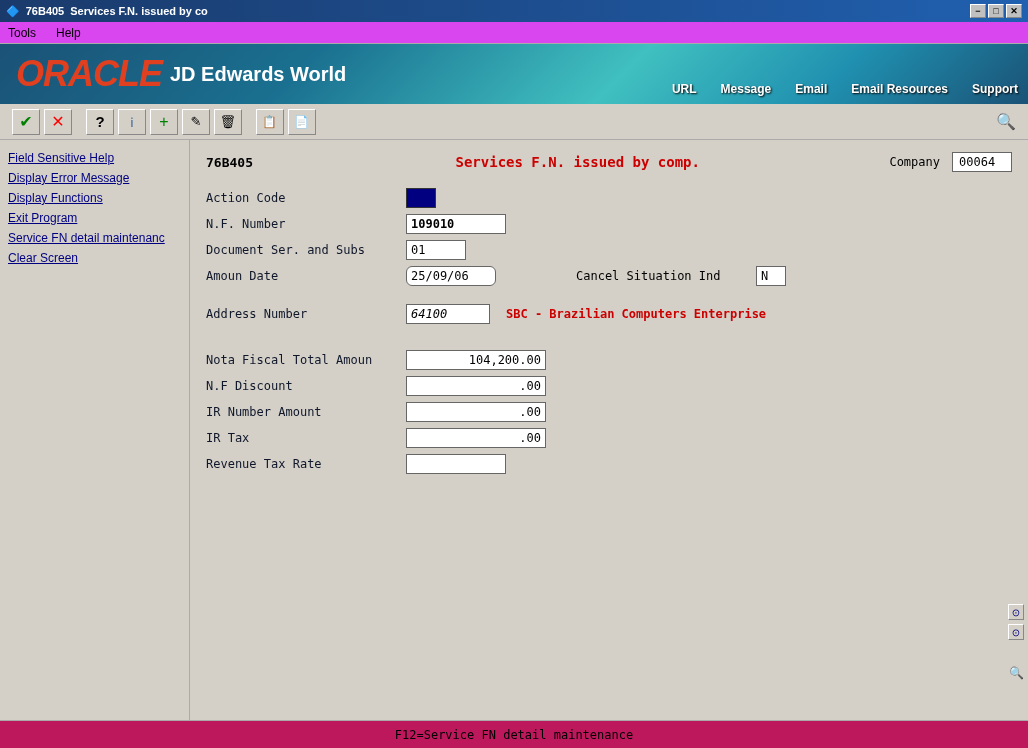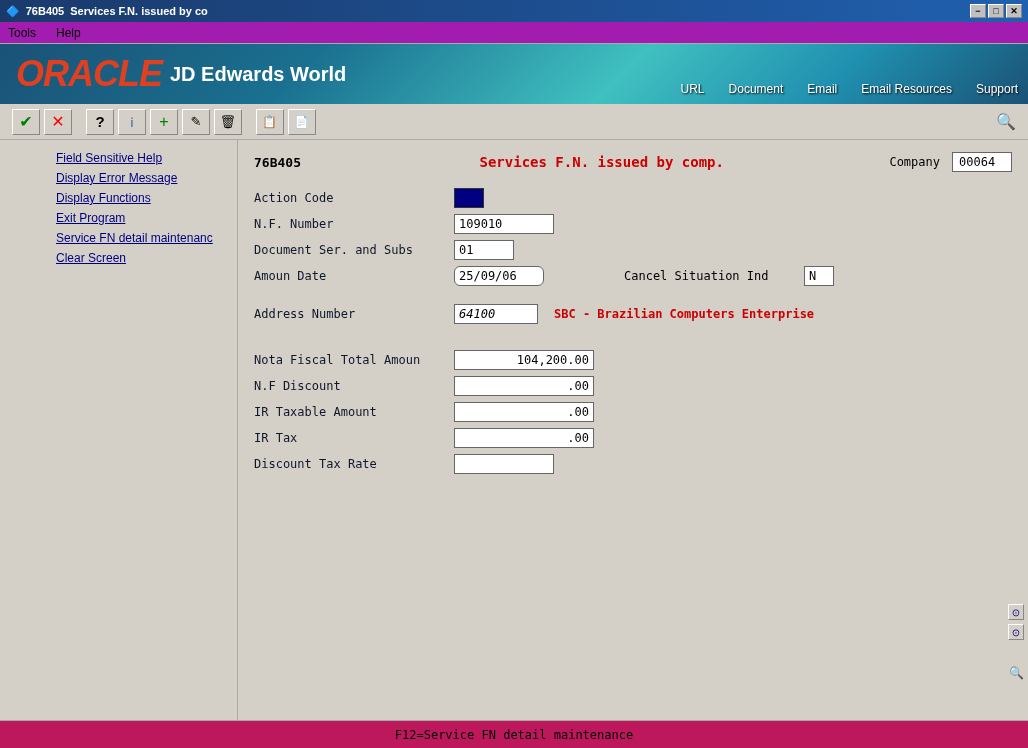--- a/index.html
+++ b/index.html
@@ -25,21 +25,21 @@
       border: 1px solid #888;
       border-top-color: #fff;
       border-left-color: #fff;
       font-size: 9px;
       display: flex; align-items: center; justify-content: center;
       cursor: pointer; color: black;
     }
 
     
     #menubar {
-      background: #a21caf;
+      background: #d946ef;
       height: 22px;
       display: flex;
       align-items: center;
       padding: 8px 4px;
       border-bottom: 1px solid #aaa;
       gap: 12px;
     }
     .menu-item { font-size: 12px; cursor: pointer; padding: 2px 4px; }
 
     
@@ -64,20 +64,21 @@
       font-size: 20px;
       margin-left: 8px;
       font-weight: bold;
     }
     #banner-nav {
       position: absolute;
       right: 10px;
       bottom: 8px;
       display: flex;
       gap: 24px;
+      font-weight: bold;
     }
     .banner-nav-item {
       color: white;
       font-size: 12px;
       cursor: pointer;
       text-shadow: 1px 1px 2px #000;
     }
 
     
     #toolbar {
@@ -98,21 +99,20 @@
       display: flex; align-items: center; justify-content: center;
       cursor: pointer;
       font-size: 14px;
     }
     .toolbar-sep { width: 6px; }
 
     
     #main-layout {
       display: flex;
       height: calc(748px - 22px - 22px - 60px - 36px - 28px);
-      padding-left: 48px;
     }
 
     
     #sidebar {
       width: 190px;
       background: #d4d0c8;
       border-right: 1px solid #aaa;
       padding: 8px 4px;
       flex-shrink: 0;
     }
@@ -280,21 +280,21 @@
     <span class="menu-item">Help</span>
   </div>
 
   <div id="banner">
     <div id="oracle-logo">
       <span style="color:#e04020;">ORACLE</span>
     </div>
     <div id="jde-title">JD Edwards World</div>
     <div id="banner-nav">
       <span class="banner-nav-item">URL</span>
-      <span class="banner-nav-item">Document</span>
+      <span class="banner-nav-item">Message</span>
       <span class="banner-nav-item">Email</span>
       <span class="banner-nav-item">Email Resources</span>
       <span class="banner-nav-item">Support</span>
     </div>
   </div>
 
   <div id="toolbar">
     <div class="toolbar-btn" style="color:green;font-size:16px;">✔</div>
     <div class="toolbar-btn" style="color:red;font-size:16px;">✕</div>
     <div class="toolbar-sep"></div>
@@ -330,21 +330,21 @@
         <span id="company-value">00064</span>
       </div>
 
       <div class="form-row">
         <span class="field-label">Action Code</span>
         <input class="field-input cursor-field" type="text" value="" style="width: 30px;">
       </div>
 
       <div class="form-row">
         <span class="field-label">N.F. Number</span>
-        <input class="field-input" type="text" value="109010" style="width: 100px;">
+        <input class="field-input" type="text" value="109010" style="width: 100px; font-weight: bold;">
       </div>
 
       <div class="form-row">
         <span class="field-label">Document Ser. and Subs</span>
         <input class="field-input" type="text" value="01" style="width: 60px;">
       </div>
 
       <div class="form-row">
         <span class="field-label">Amoun Date</span>
         <input class="field-input" type="text" value="25/09/06" style="width: 90px; border-radius: 6px;">
@@ -366,31 +366,31 @@
         <span class="field-label">Nota Fiscal Total Amoun</span>
         <input class="amount-input" type="text" value="104,200.00" style="">
       </div>
 
       <div class="form-row">
         <span class="field-label">N.F Discount</span>
         <input class="amount-input" type="text" value=".00" style="">
       </div>
 
       <div class="form-row">
-        <span class="field-label">IR Taxable Amount</span>
+        <span class="field-label">IR Number Amount</span>
         <input class="amount-input" type="text" value=".00" style="">
       </div>
 
       <div class="form-row">
         <span class="field-label">IR Tax</span>
         <input class="amount-input" type="text" value=".00" style="">
       </div>
 
       <div class="form-row">
-        <span class="field-label">Discount Tax Rate</span>
+        <span class="field-label">Revenue Tax Rate</span>
         <input class="blank-input" type="text" value="" style="">
       </div>
 
       <div style="position:absolute;right:4px;bottom:80px;display:flex;flex-direction:column;gap:4px;">
         <div class="scroll-btn">⊙</div>
         <div class="scroll-btn">⊙</div>
       </div>
       <div style="position:absolute;right:4px;bottom:40px;">🔍</div>
     </div>
   </div>

